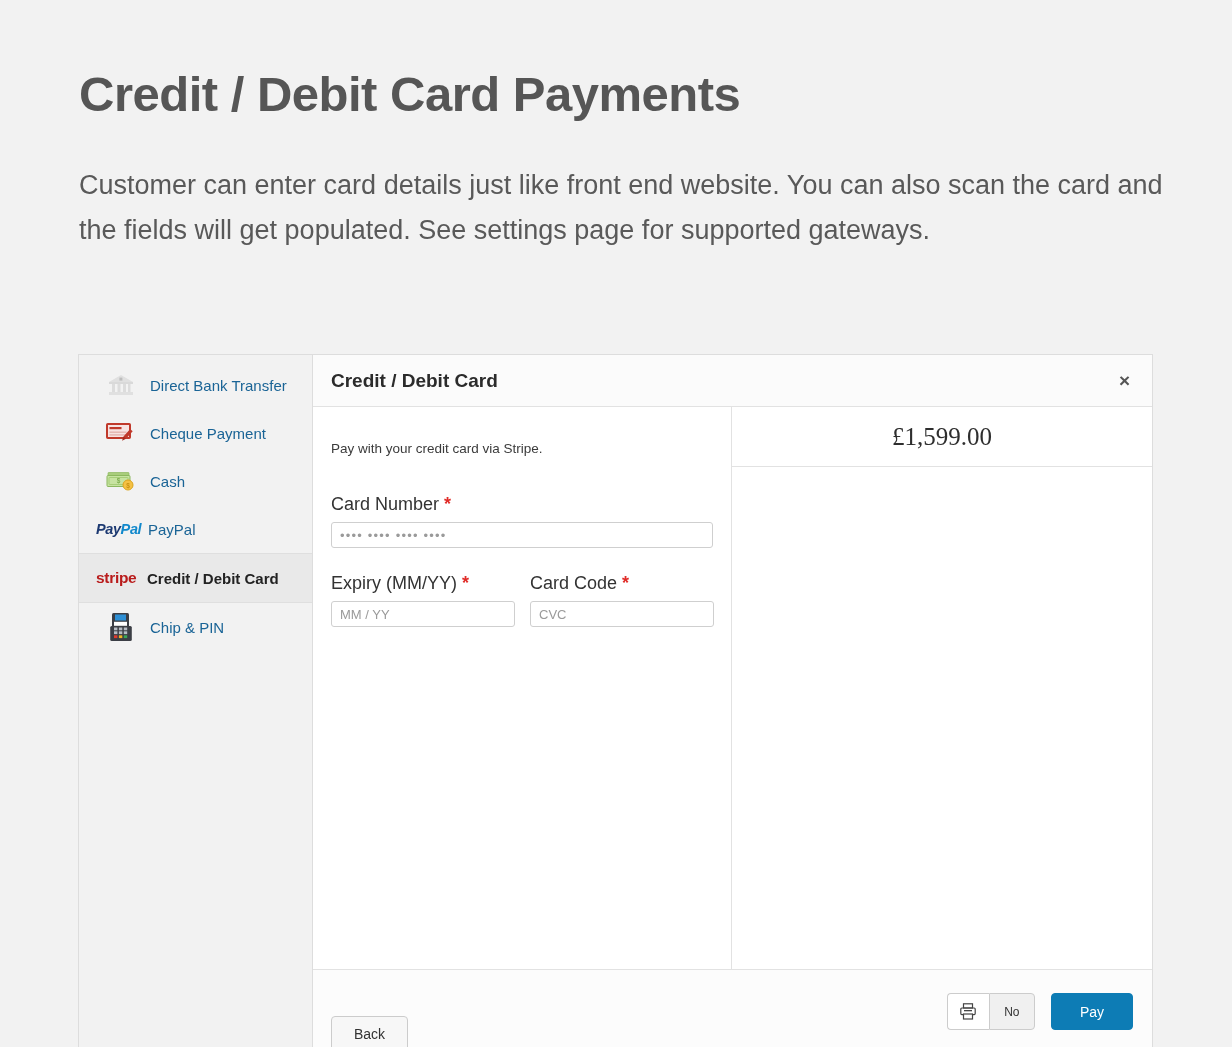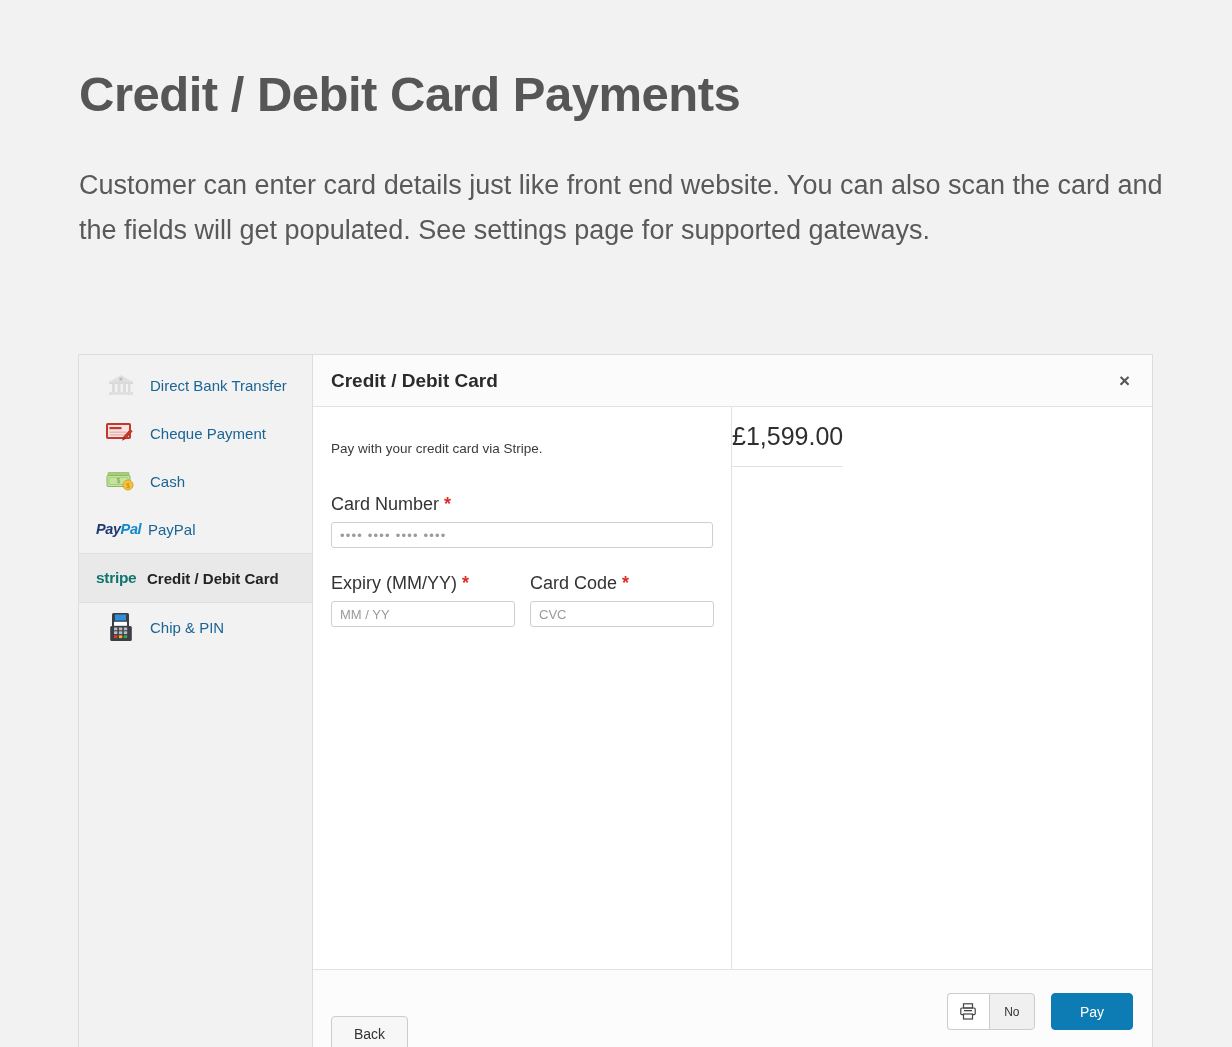--- a/index.html
+++ b/index.html
@@ -60,21 +60,21 @@
     background: #e9e9e9;
     border-top: 1px solid #dfdfdf;
     border-bottom: 1px solid #dfdfdf;
     height: 50px;
   }
   .method.active .m-label { color: #222222; font-weight: bold; }
 
   
   .ico { display: block; }
   .stripe-wordmark {
-    font-size: 15.5px; font-weight: bold; color: #0f766e;
+    font-size: 15.5px; font-weight: bold; color: #b91c1c;
     letter-spacing: -0.3px; font-family: "Liberation Sans", sans-serif;
   }
   .paypal-wordmark {
     font-size: 14.5px; font-weight: bold; font-style: italic;
     letter-spacing: -0.4px; line-height: 1;
   }
   .paypal-wordmark .pp1 { color: #1d3a72; }
   .paypal-wordmark .pp2 { color: #1289cc; }
 
   
@@ -121,21 +121,21 @@
     padding: 0 8px; outline: none;
     font-family: "Liberation Sans", sans-serif;
   }
   .inp::placeholder { color: #9a9a9a; opacity: 1; }
   .dots-inp { letter-spacing: 1.2px; }
 
   .row2 { display: flex; gap: 15px; margin-top: 25px; }
   .row2 > div { width: 184px; flex: 0 0 184px; }
 
   .amount-col {
-    flex: 1 1 auto; display: flex; flex-direction: row;
+    flex: 1 1 auto; display: flex; flex-direction: column; font-family: Liberation Serif, serif;
   }
   .amount-box {
     height: 60px; flex: 0 0 60px;
     display: flex; align-items: center; justify-content: center;
     border-bottom: 1px solid #e2e2e2;
     font-size: 25px; color: #2e2e2e;
   }
   .amount-rest { flex: 1 1 auto; background: #ffffff; }
 
   .pane-foot {

